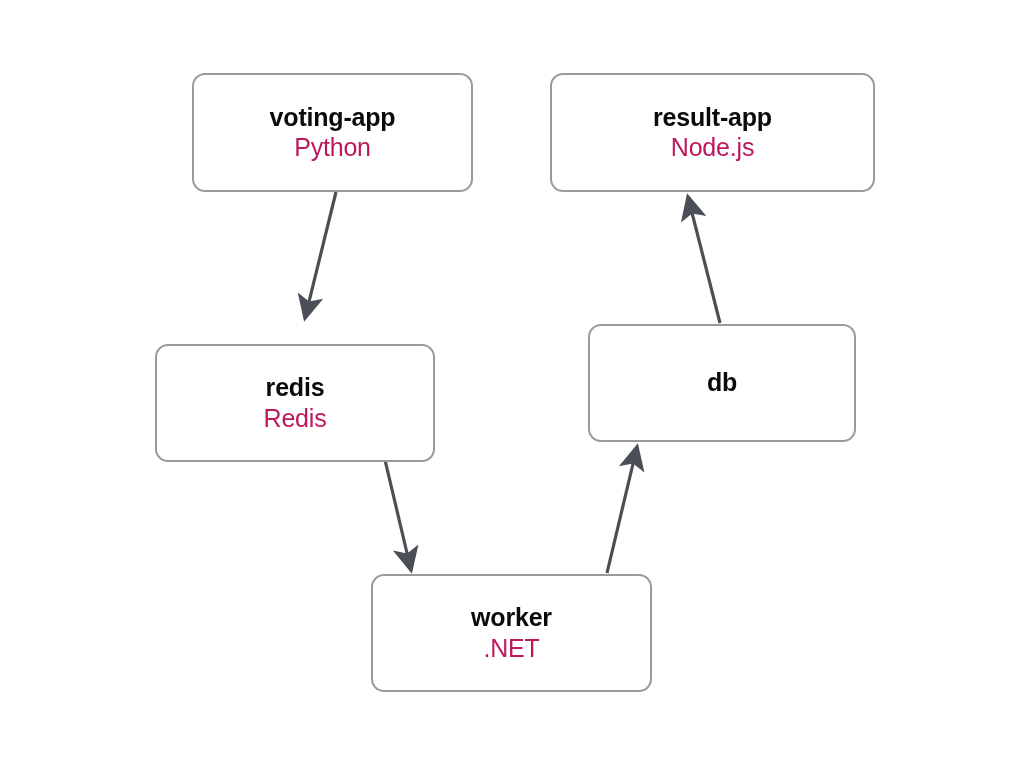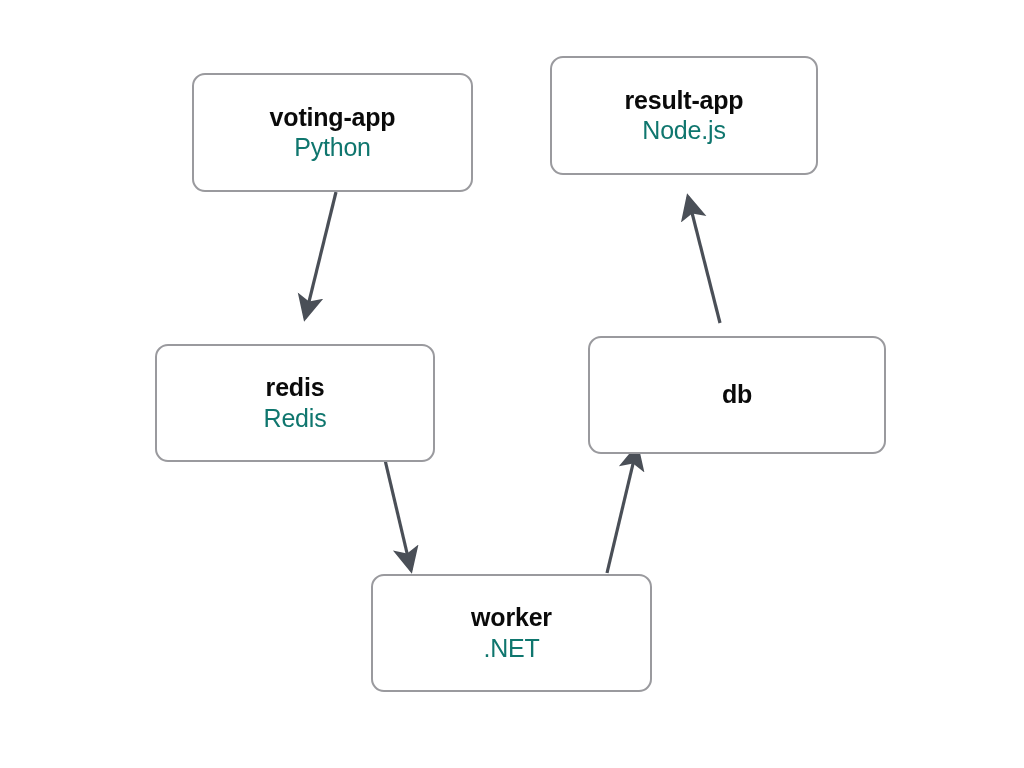--- a/index.html
+++ b/index.html
@@ -42,21 +42,21 @@
   .node-title {
     font-size: 25px;
     font-weight: bold;
     color: #0a0a0a;
     line-height: 1.18;
     letter-spacing: -0.2px;
   }
   .node-subtitle {
     font-size: 25px;
     font-weight: normal;
-    color: #0f766e;
+    color: #be185d;
     line-height: 1.22;
     letter-spacing: -0.2px;
   }
 </style>
 </head>
 <body>
 
 <div id="canvas">
 
   <svg id="edge-layer" viewBox="0 0 1024 768">
@@ -71,31 +71,31 @@
         <line x1="607" y1="573" x2="637" y2="447" stroke="#4a4f57" stroke-width="3.2" stroke-linecap="butt" marker-end="url(#arrowhead)"></line>
         <line x1="720" y1="323" x2="688" y2="197" stroke="#4a4f57" stroke-width="3.2" stroke-linecap="butt" marker-end="url(#arrowhead)"></line>
       </g>
   </svg>
 
   <div class="node" style="left: 192px; top: 73px; width: 281px; height: 119px; border-color: rgb(154, 154, 158);">
     <div class="node-title">voting-app</div>
     <div class="node-subtitle">Python</div>
   </div>
 
-  <div class="node" style="left: 550px; top: 56px; width: 268px; height: 119px; border-color: rgb(154, 154, 158);">
+  <div class="node" style="left: 550px; top: 73px; width: 325px; height: 119px; border-color: rgb(154, 154, 158);">
     <div class="node-title">result-app</div>
     <div class="node-subtitle">Node.js</div>
   </div>
 
   <div class="node" style="left: 155px; top: 324px; width: 280px; height: 118px; border-color: rgb(154, 154, 158); margin-top: 20px;">
     <div class="node-title">redis</div>
     <div class="node-subtitle">Redis</div>
   </div>
 
-  <div class="node" style="left: 588px; top: 324px; width: 298px; height: 118px; border-color: rgb(154, 154, 158); margin-top: 12px;">
+  <div class="node" style="left: 588px; top: 324px; width: 268px; height: 118px; border-color: rgb(154, 154, 158);">
     <div class="node-title">db</div>
   </div>
 
   <div class="node" style="left: 371px; top: 574px; width: 281px; height: 118px; border-color: rgb(154, 154, 158);">
     <div class="node-title">worker</div>
     <div class="node-subtitle">.NET</div>
   </div>
 
 </div>
 

